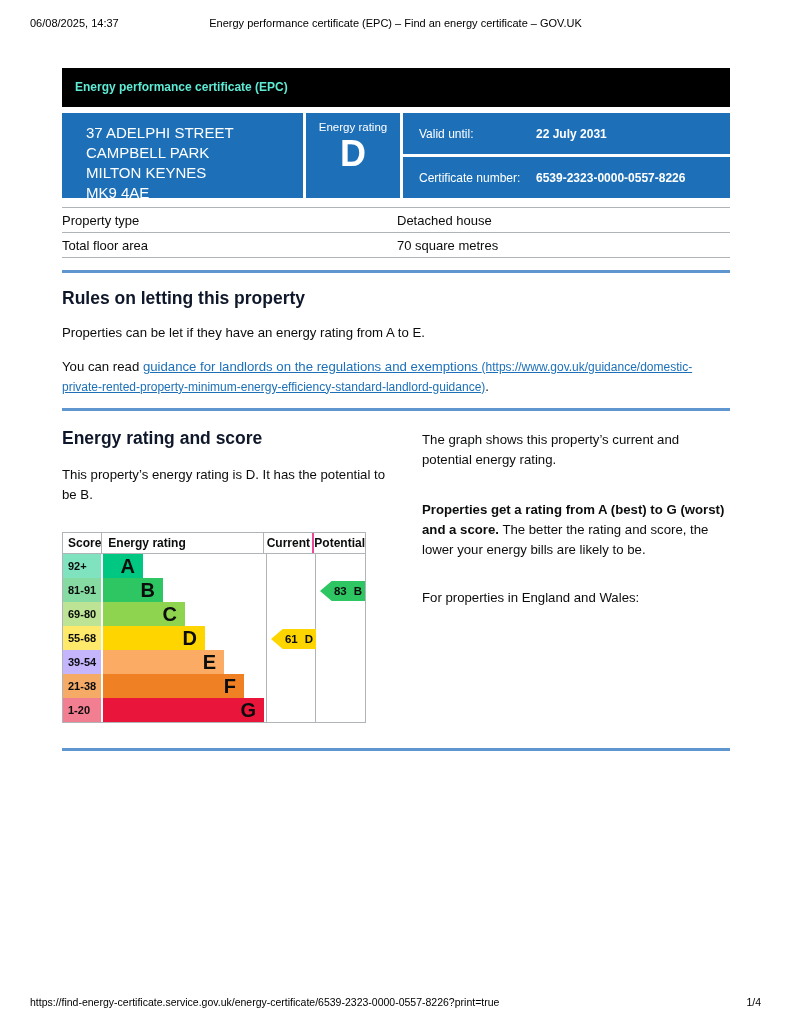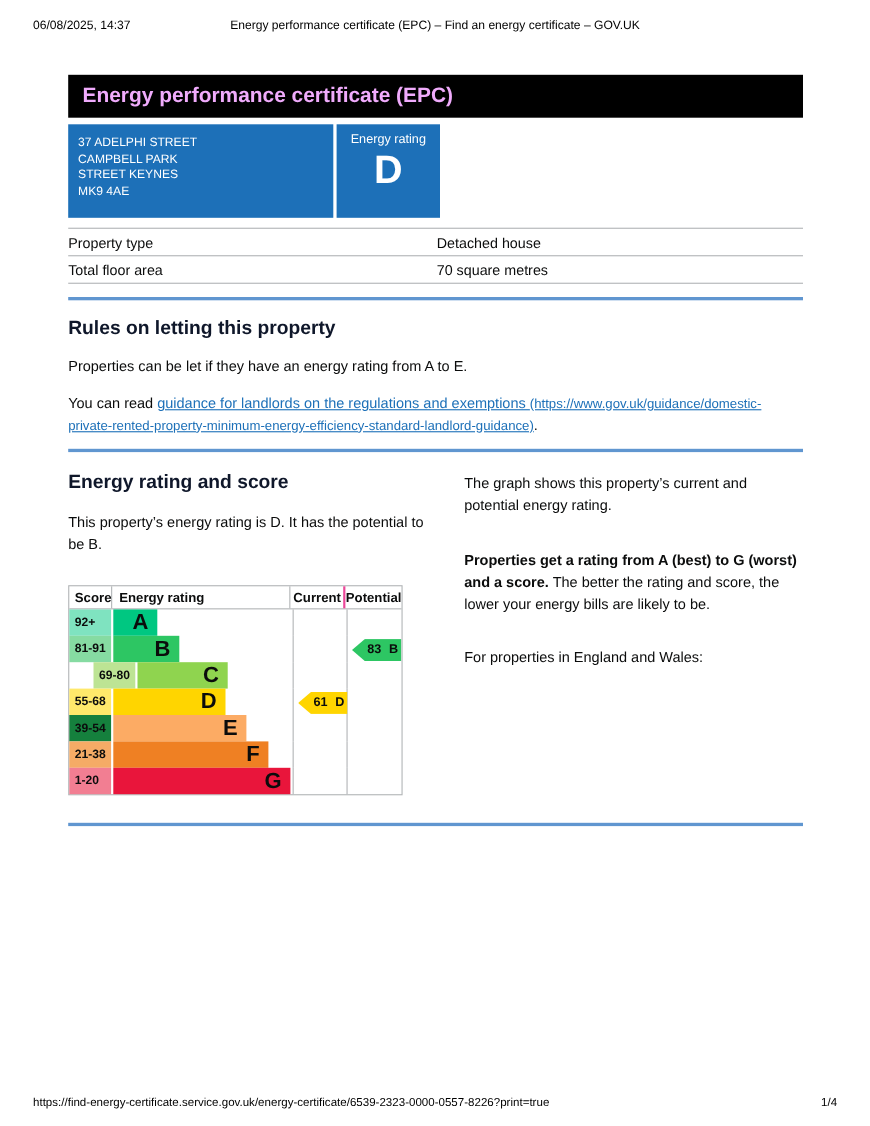--- a/index.html
+++ b/index.html
@@ -8,27 +8,27 @@
   .page { position:relative; width:791px; height:1024px; background:#fff; overflow:hidden; }
 
   
   .print-header { position:absolute; top:17px; left:30px; right:30px; font-size:11px; color:#000; }
   .print-header .ph-title { position:absolute; left:0; right:0; text-align:center; }
   .print-footer { position:absolute; top:996px; left:30px; right:30px; font-size:10.5px; color:#000; }
   .print-footer .pf-page { position:absolute; right:0; top:0; }
 
   .main { position:absolute; top:68px; left:62px; width:668px; }
 
-  .banner { background:#000; color:#f0abfc; height:39px; line-height:39px;
-            font-size:19px; font-weight:bold; padding-left:13px; }
+  .banner { background:#000; color:#5eead4; height:39px; line-height:39px;
+            font-size:12px; font-weight:bold; padding-left:13px; }
 
   
   .summary { display:flex; gap:3px; margin-top:6px; height:85px; }
   .box { background:#1d70b8; color:#fff; }
-  .address-box { flex:0 0 241px; padding:10px 9px; font-size:11px; line-height:1.34; }
+  .address-box { flex:0 0 241px; padding:10px 24px; font-size:15px; line-height:1.34; }
   .rating-box { flex:0 0 94px; display:flex; flex-direction:column; align-items:center; padding-top:8px; }
   .rating-box .rb-label { font-size:11.5px; }
   .rating-box .rb-letter { font-size:36px; font-weight:bold; line-height:1.1; margin-top:1px; }
   .meta-col { flex:1; display:flex; flex-direction:column; gap:3px; }
   .meta-row { flex:1; display:flex; align-items:center; padding-left:16px; font-size:12px; }
   .meta-row .m-label { width:117px; flex:0 0 117px; }
   .meta-row .m-value { font-weight:bold; }
 
   
   .prop-table { margin-top:9px; }
@@ -90,26 +90,36 @@
   </div>
 
   <div class="main">
 
     <div class="banner">Energy performance certificate (EPC)</div>
 
     <div class="summary">
       <div class="box address-box" style="background: rgb(29, 112, 184);">
         <div>37 ADELPHI STREET</div>
         <div>CAMPBELL PARK</div>
-        <div>STREET KEYNES</div>
+        <div>MILTON KEYNES</div>
         <div>MK9 4AE</div>
       </div>
       <div class="box rating-box" style="background: rgb(29, 112, 184);">
         <div class="rb-label">Energy rating</div>
         <div class="rb-letter">D</div>
+      </div>
+      <div class="meta-col">
+        <div class="box meta-row" style="background: rgb(29, 112, 184);">
+          <span class="m-label">Valid until:</span>
+          <span class="m-value">22 July 2031</span>
+        </div>
+        <div class="box meta-row" style="background: rgb(29, 112, 184);">
+          <span class="m-label">Certificate number:</span>
+          <span class="m-value">6539-2323-0000-0557-8226</span>
+        </div>
       </div>
     </div>
 
     <div class="prop-table">
       <div class="prop-row">
         <span class="p-label">Property type</span>
         <span class="p-value">Detached house</span>
       </div>
       <div class="prop-row">
         <span class="p-label">Total floor area</span>
@@ -154,41 +164,41 @@
             <div class="score-cell" style="background: rgb(134, 219, 162);">81-91</div>
             <div class="bar-area">
                 <div class="band-bar" style="background: rgb(45, 198, 99); width: 60px;">
                   <span class="band-letter">B</span>
                 </div>
               </div>
             <div class="cell-current"></div>
             <div class="cell-potential"></div>
           </div>
           <div class="epc-row">
-            <div class="score-cell" style="background: rgb(189, 228, 148); margin-left: 22px;">69-80</div>
+            <div class="score-cell" style="background: rgb(189, 228, 148);">69-80</div>
             <div class="bar-area">
                 <div class="band-bar" style="background: rgb(143, 212, 79); width: 82px;">
                   <span class="band-letter">C</span>
                 </div>
               </div>
             <div class="cell-current"></div>
             <div class="cell-potential"></div>
           </div>
           <div class="epc-row">
             <div class="score-cell" style="background: rgb(255, 233, 107);">55-68</div>
             <div class="bar-area">
                 <div class="band-bar" style="background: rgb(255, 213, 0); width: 102px;">
                   <span class="band-letter">D</span>
                 </div>
               </div>
             <div class="cell-current"></div>
             <div class="cell-potential"></div>
           </div>
           <div class="epc-row">
-            <div class="score-cell" style="background: #15803d;">39-54</div>
+            <div class="score-cell" style="background: #c4b5fd;">39-54</div>
             <div class="bar-area">
                 <div class="band-bar" style="background: rgb(252, 171, 100); width: 121px;">
                   <span class="band-letter">E</span>
                 </div>
               </div>
             <div class="cell-current"></div>
             <div class="cell-potential"></div>
           </div>
           <div class="epc-row">
             <div class="score-cell" style="background: rgb(245, 171, 102);">21-38</div>

